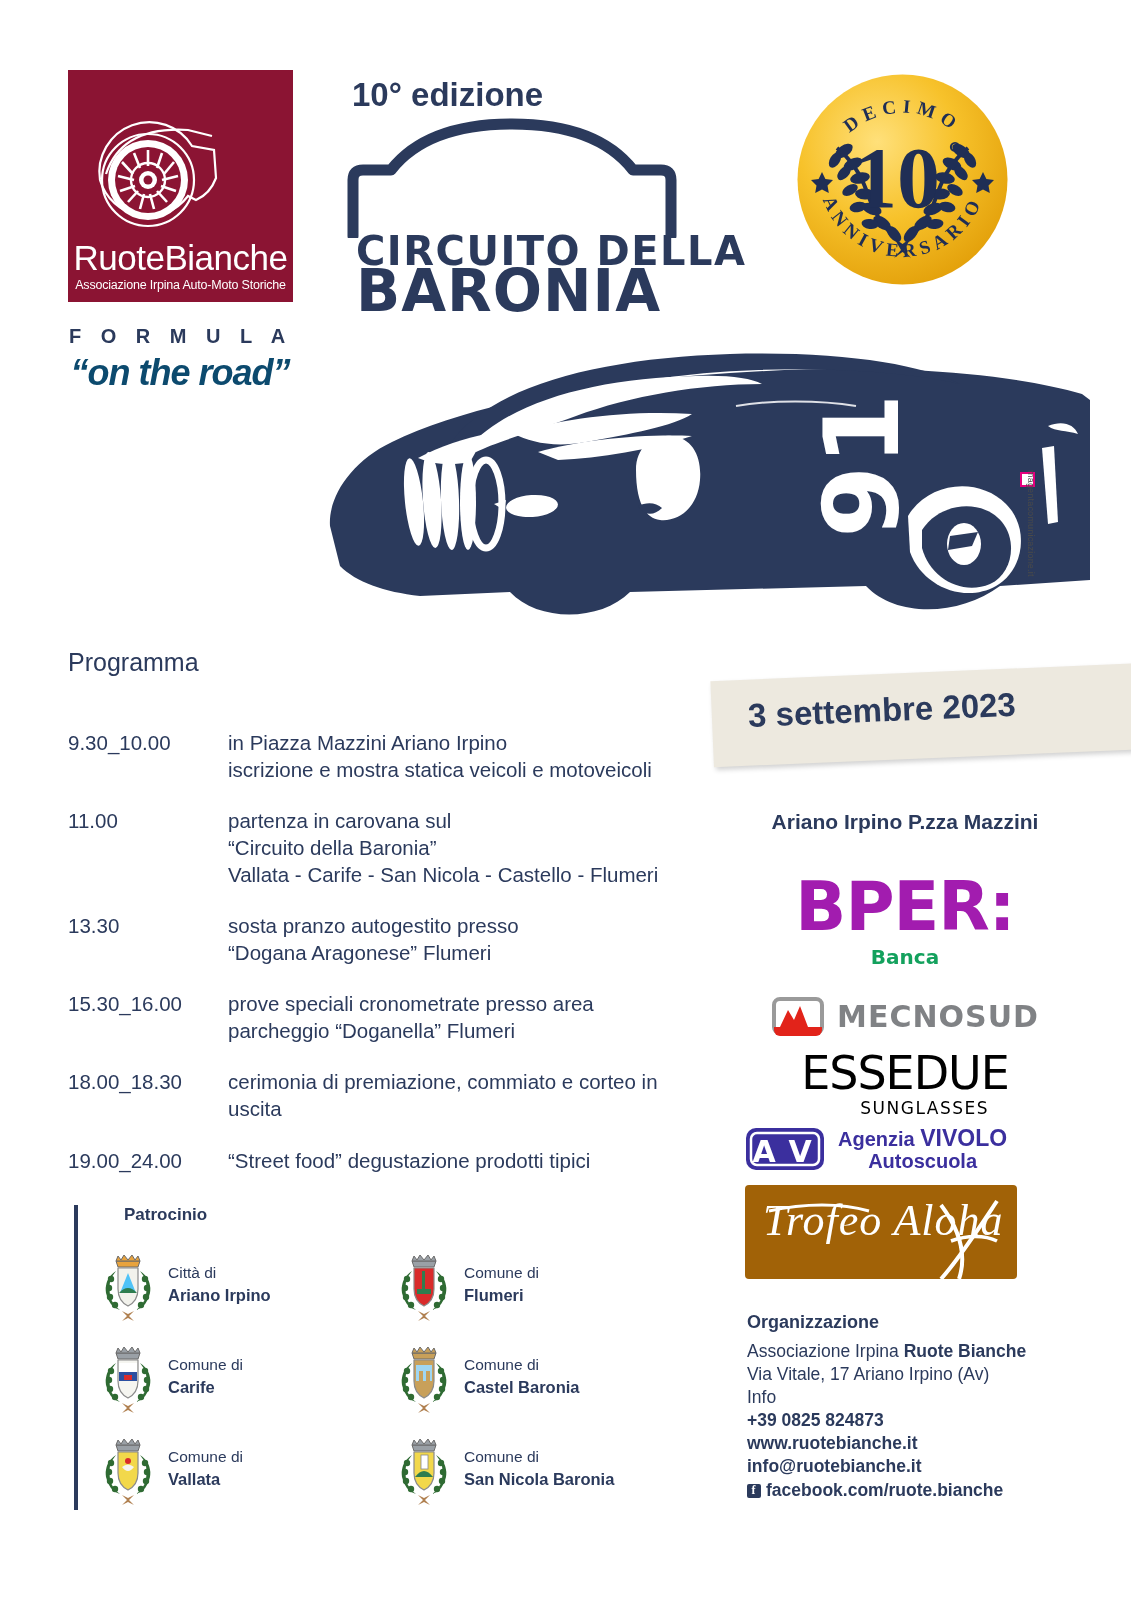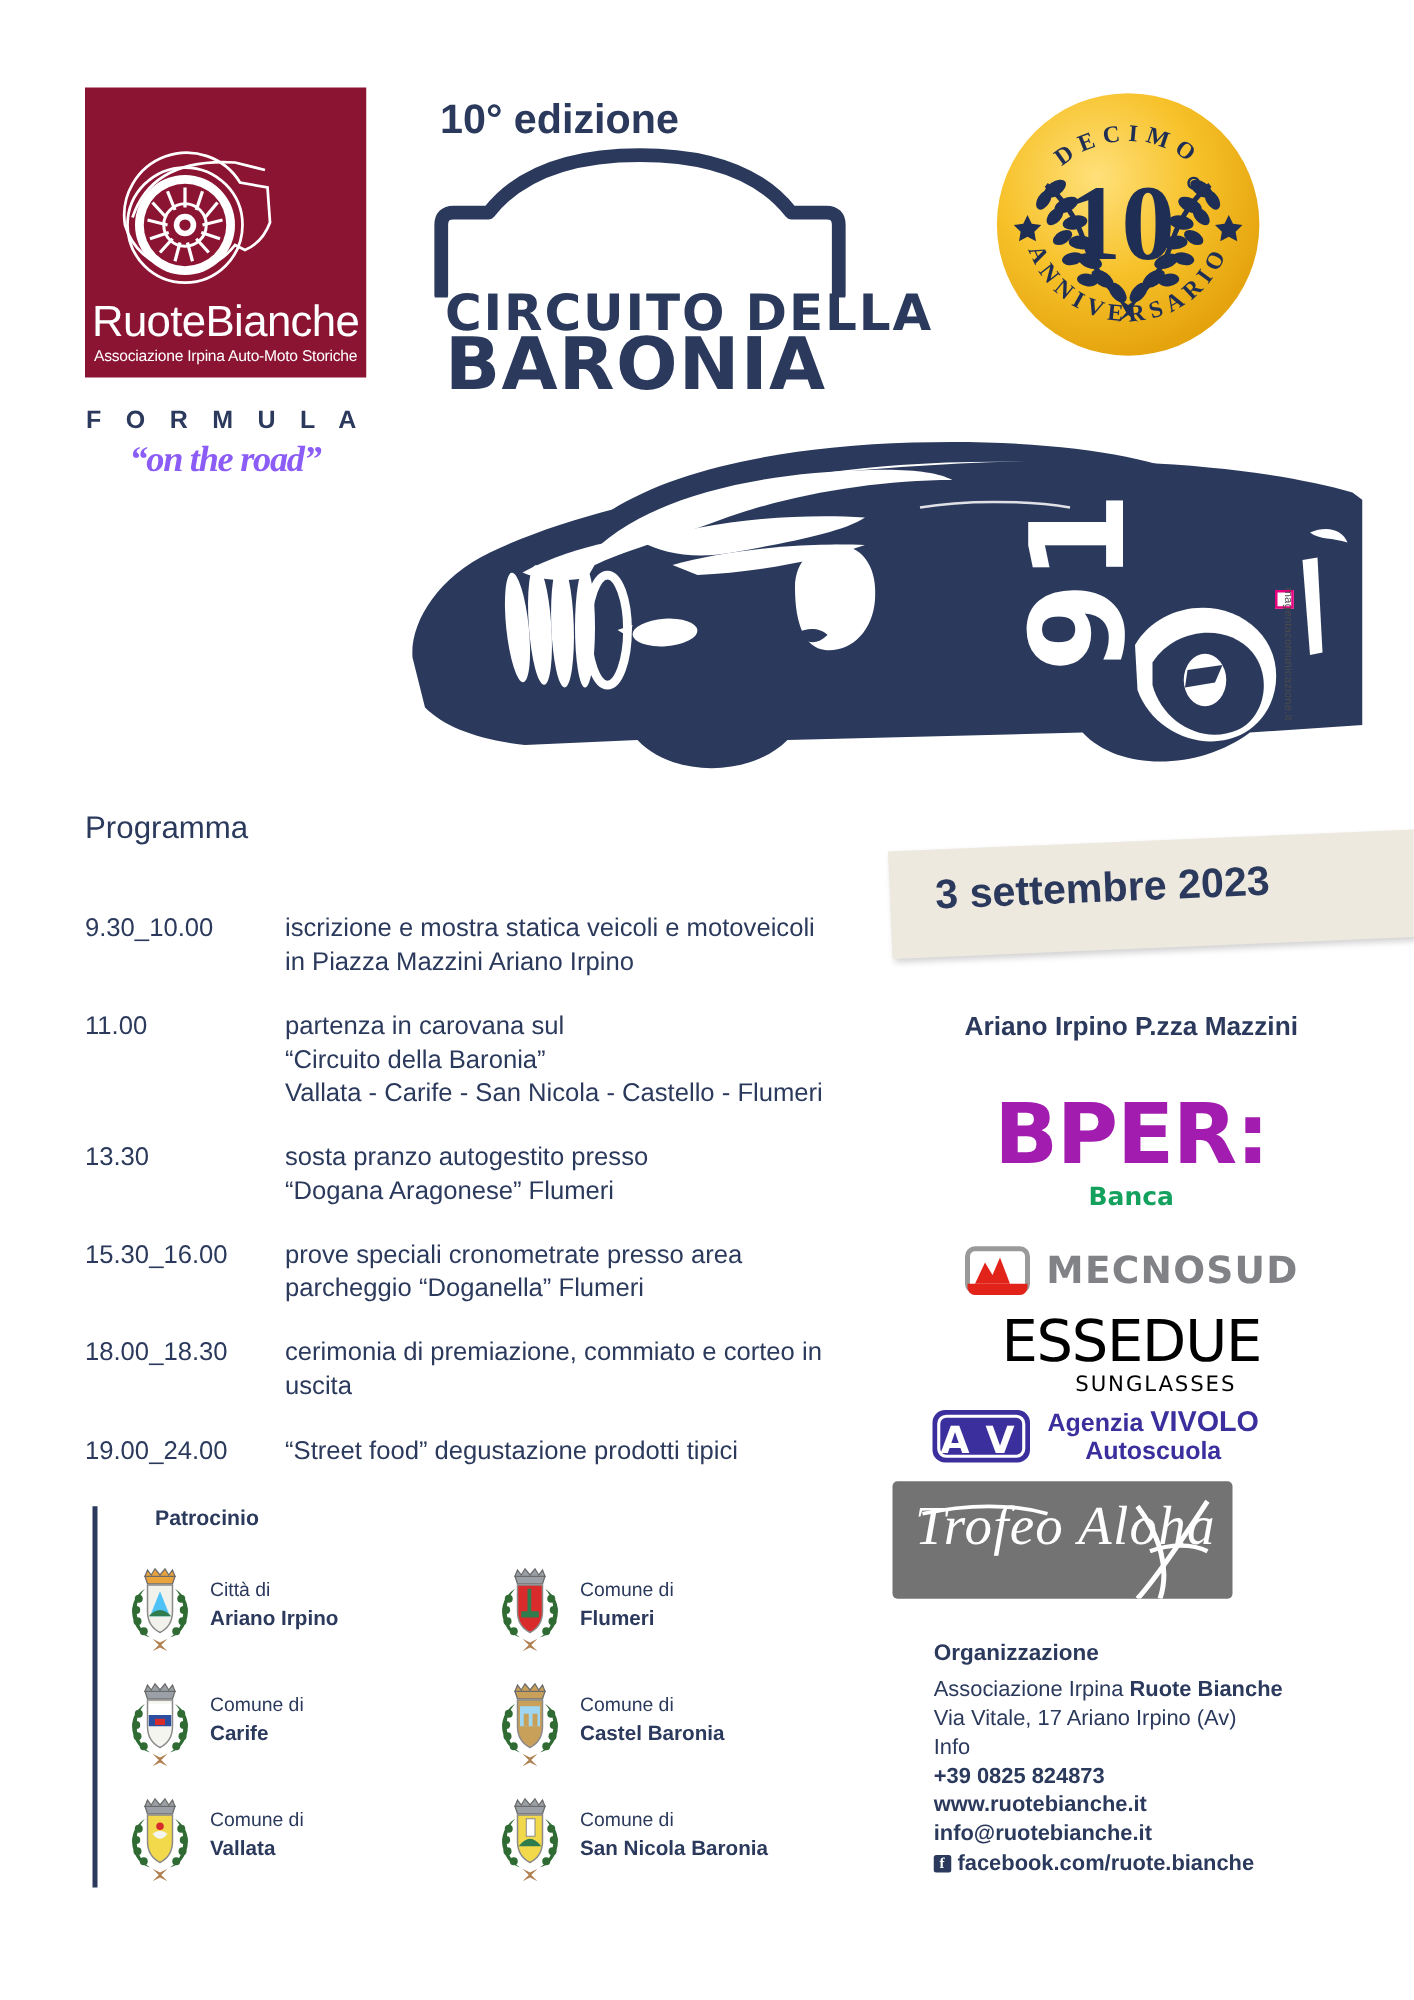--- a/index.html
+++ b/index.html
@@ -11,22 +11,22 @@
   .rb-logo{position:absolute;left:68px;top:70px;width:225px;height:232px;background:#8B1433;}
   .rb-wheel{position:absolute;left:24px;top:38px;width:130px;height:130px;}
   .rb-name{position:absolute;left:0;right:0;top:170px;text-align:center;color:#fff;
            font-size:35px;font-weight:400;letter-spacing:-.5px;line-height:1;
            font-family:"Liberation Sans",sans-serif;}
   .rb-sub{position:absolute;left:0;right:0;top:208px;text-align:center;color:#fff;
           font-size:12.5px;letter-spacing:-.2px;}
   .formula{position:absolute;left:68px;top:325px;width:225px;text-align:center;
            font-size:20px;font-weight:700;letter-spacing:7px;color:#2b3a5c;}
   .ontheroad{position:absolute;left:60px;top:352px;width:240px;text-align:center;
-             font-size:29px;font-weight:700;font-style:italic;color:#8b5cf6;
-             font-family:Liberation Serif, serif;letter-spacing:-1px;}
+             font-size:36px;font-weight:700;font-style:italic;color:#0c4a6e;
+             font-family:Liberation Sans, sans-serif;letter-spacing:-1px;}
 
   
   .edizione{position:absolute;left:352px;top:76px;font-size:33px;font-weight:700;color:#2b3a5c;}
   .arch{position:absolute;left:347px;top:118px;width:330px;height:120px;}
   .circuito{position:absolute;left:356px;top:228px;font-size:40px;font-weight:700;
             letter-spacing:1.5px;color:#2b3a5c;font-family:"DejaVu Sans",sans-serif;}
   .baronia{position:absolute;left:356px;top:262px;font-size:58px;font-weight:700;
            letter-spacing:1px;color:#2b3a5c;line-height:1;font-family:"DejaVu Sans",sans-serif;}
 
   
@@ -84,22 +84,22 @@
               padding-right:116px;box-sizing:border-box;font-size:17px;color:#000;
               letter-spacing:1.5px;font-family:"DejaVu Sans",sans-serif;}
 
   .vivolo{position:absolute;left:744px;top:1124px;width:330px;height:50px;display:flex;align-items:center;}
   .av-box{width:82px;height:46px;flex:0 0 82px;margin-right:12px;}
   .vivolo-txt{line-height:1.08;}
   .vivolo-1{font-size:20px;font-weight:700;color:#3b2f9e;}
   .vivolo-1 i{font-style:normal;font-size:23px;}
   .vivolo-2{font-size:20px;font-weight:700;color:#3b2f9e;text-align:center;}
 
-  .aloha{position:absolute;left:714px;top:1185px;width:272px;height:94px;
-         background:#737373;border-radius:4px;overflow:hidden;}
+  .aloha{position:absolute;left:745px;top:1185px;width:272px;height:94px;
+         background:#a16207;border-radius:4px;overflow:hidden;}
   .aloha-txt{position:absolute;left:18px;top:10px;font-size:44px;color:#fff;
              font-style:italic;font-family:"Liberation Serif",serif;letter-spacing:1px;}
 
   .org-title{position:absolute;left:747px;top:1312px;font-size:18px;font-weight:700;}
   .org-lines{position:absolute;left:747px;top:1340px;width:350px;font-size:17.5px;line-height:1.32;}
   .org-lines .light{font-weight:400;}
   .org-lines .bold{font-weight:700;}
   .fb{display:inline-block;width:14px;height:14px;background:#2b3a5c;border-radius:2px;
       position:relative;margin-right:5px;vertical-align:-2px;}
   .fb::after{content:"f";position:absolute;left:4.5px;top:-1px;color:#fff;font-size:12px;
@@ -259,22 +259,22 @@
     </g>
   </svg>
   <div class="credit-sq"></div>
   <div class="credit">magentacomunicazione.it</div>
 
   <div class="prog-title">Programma</div>
   <div class="prog" id="prog-list">
       <div class="prog-row">
         <div class="prog-time">9.30_10.00</div>
         <div class="prog-desc">
+          <div>in Piazza Mazzini Ariano Irpino</div>
           <div>iscrizione e mostra statica veicoli e motoveicoli</div>
-          <div>in Piazza Mazzini Ariano Irpino</div>
         </div>
       </div>
       <div class="prog-row">
         <div class="prog-time">11.00</div>
         <div class="prog-desc">
           <div>partenza  in carovana sul</div>
           <div>“Circuito della Baronia”</div>
           <div>Vallata - Carife - San Nicola - Castello - Flumeri</div>
         </div>
       </div>

